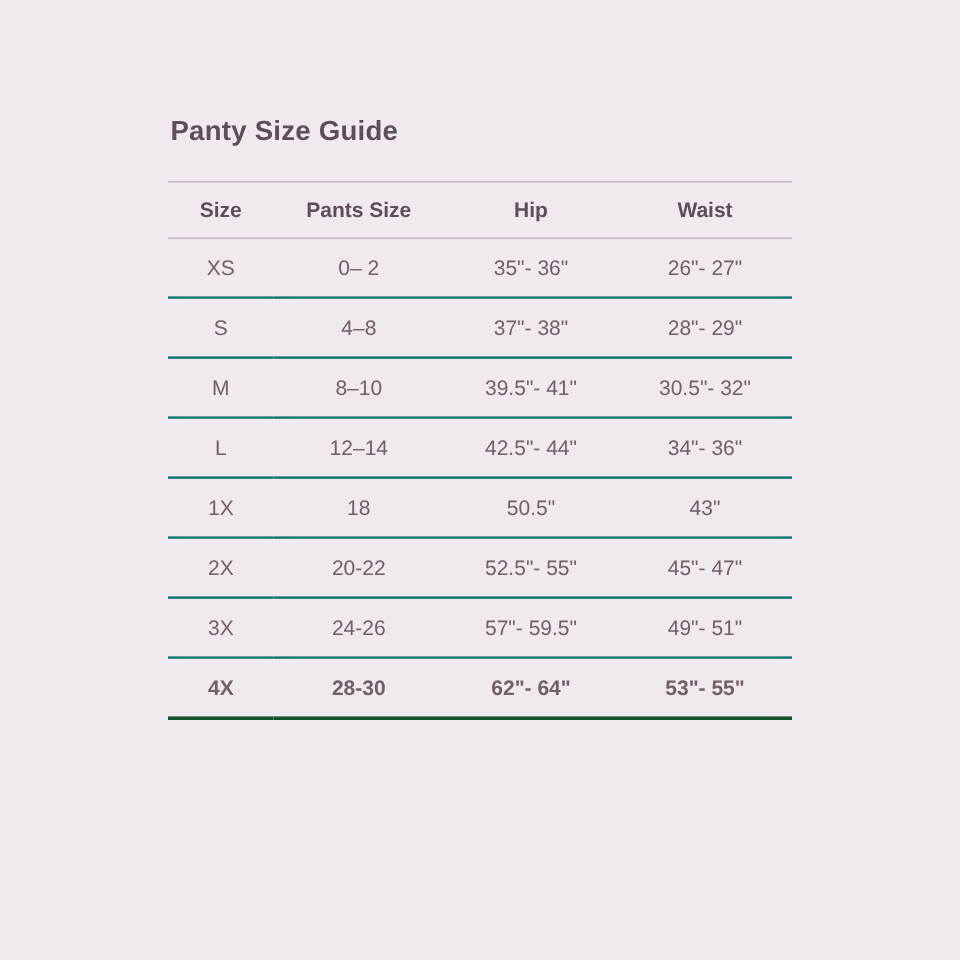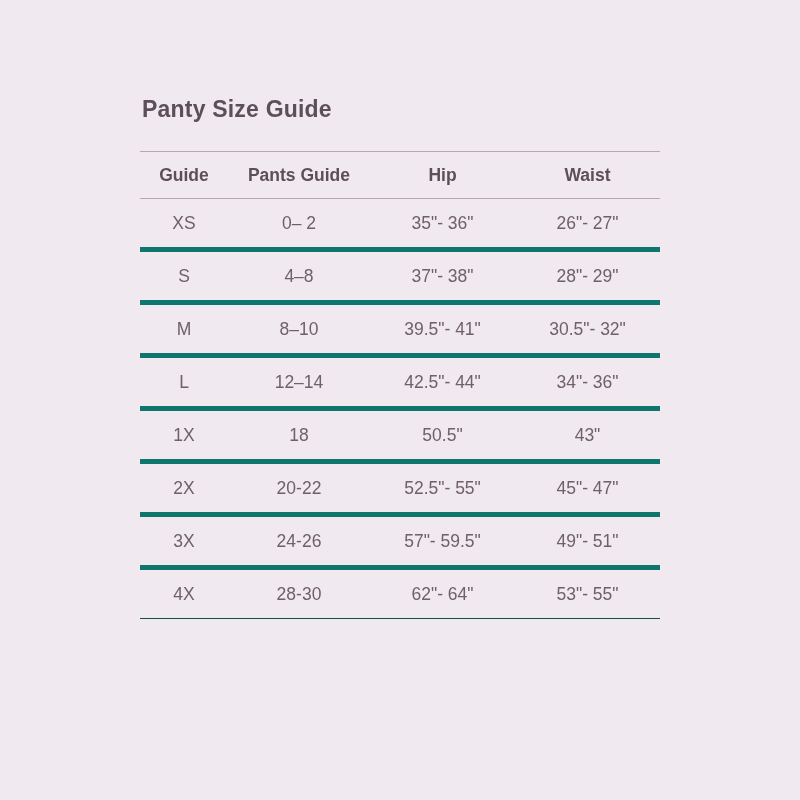--- a/index.html
+++ b/index.html
@@ -36,36 +36,37 @@
   table.size-table {
     width: 520px;
     border-collapse: collapse;
     table-layout: fixed;
   }
   table.size-table th,
   table.size-table td {
     text-align: center;
     font-weight: normal;
     color: #6f606a;
-    border-bottom: 5px solid #0f766e;
+    border-bottom: 2px solid #0f766e;
     padding: 0;
     height: 48px;
     vertical-align: middle;
     font-size: 17.5px;
   }
   table.size-table thead th {
     font-weight: bold;
     font-size: 17.5px;
     color: #5d4f59;
     height: 46px;
     border-top: 1px solid #b9a8b4;
     border-bottom: 1px solid #b9a8b4;
   }
   table.size-table tbody tr:last-child td {
-    border-bottom: 1px solid #14532d;
+    border-bottom: 3px solid #14532d;
+    font-weight: bold;
   }
   col.c-size { width: 88px; }
   col.c-pants { width: 142px; }
   col.c-hip { width: 145px; }
   col.c-waist { width: 145px; }
 </style>
 </head>
 <body>
 
 <div class="page">
@@ -74,22 +75,22 @@
 
     <table class="size-table">
       <colgroup>
         <col class="c-size">
         <col class="c-pants">
         <col class="c-hip">
         <col class="c-waist">
       </colgroup>
       <thead>
         <tr>
-          <th>Guide</th>
-          <th>Pants Guide</th>
+          <th>Size</th>
+          <th>Pants Size</th>
           <th>Hip</th>
           <th>Waist</th>
         </tr>
       </thead>
       <tbody>
         <tr>
           <td>XS</td>
           <td>0– 2</td>
           <td>35"- 36"</td>
           <td>26"- 27"</td>

